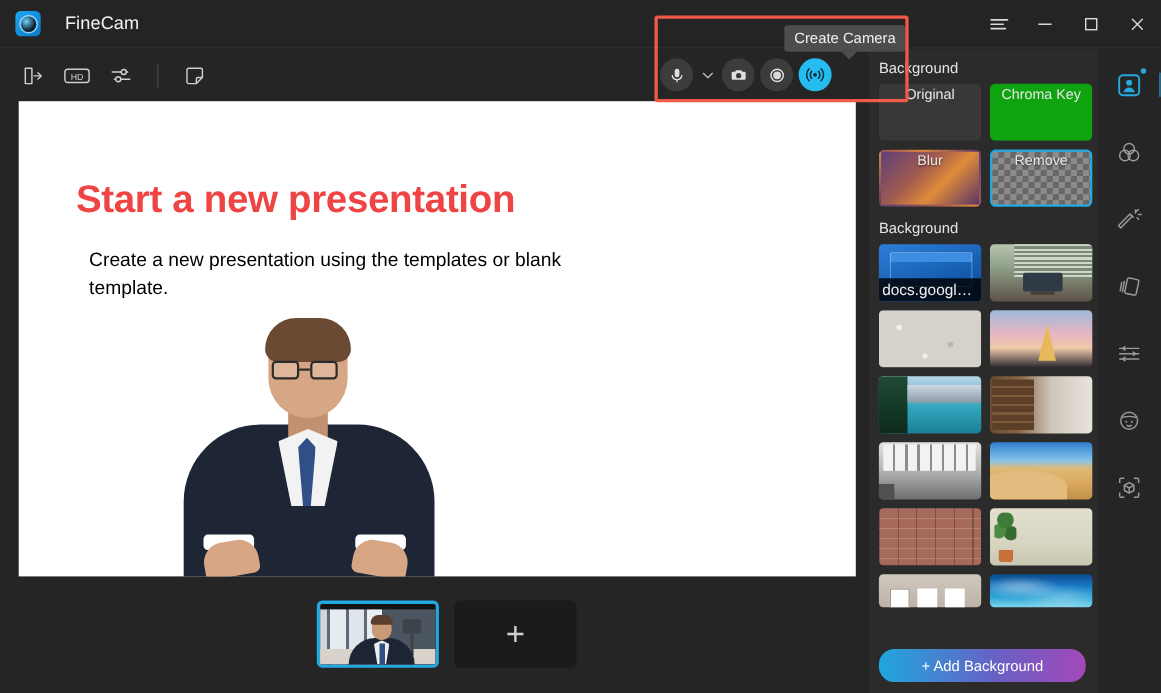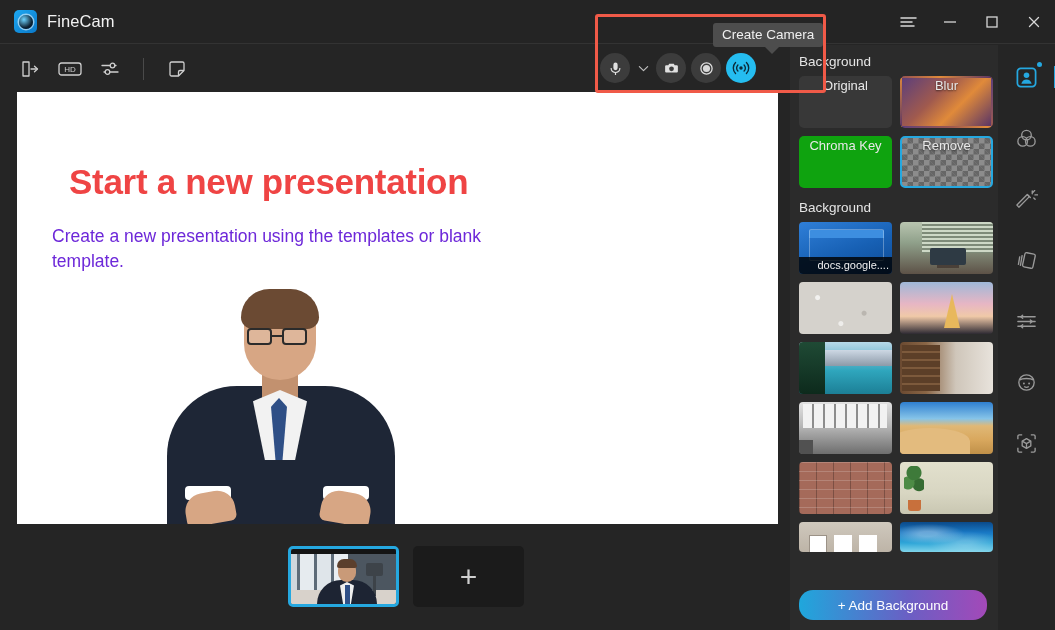--- a/index.html
+++ b/index.html
@@ -30,21 +30,21 @@
     background: linear-gradient(135deg,#1da8f2 0%, #0a78c8 100%);
     display: flex; align-items: center; justify-content: center;
     flex: none;
   }
   .logo-inner {
     width: 14px; height: 14px; border-radius: 50%;
     background: radial-gradient(circle at 35% 32%, #6fd4ff 0%, #0d2233 62%, #061019 100%);
     box-shadow: 0 0 0 1.5px rgba(255,255,255,.55);
   }
   .app-title {
-    margin-left: 10px;
+    margin-left: 22px;
     color: #f2f2f2;
     font-size: 16.5px;
     letter-spacing: .1px;
   }
   .win-controls {
     margin-left: auto; display: flex; align-items: center; height: 44px;
   }
   .win-btn {
     width: 42px; height: 44px;
     display: flex; align-items: center; justify-content: center;
@@ -128,23 +128,23 @@
     background: #ffffff;
     overflow: hidden;
   }
   .slide-title {
     position: absolute; left: 52px; top: 70px;
     color: #ef4444;
     font-size: 35px; font-weight: bold;
     letter-spacing: -.3px;
   }
   .slide-sub {
-    position: absolute; left: 35px; top: 132px;
+    position: absolute; left: 64px; top: 132px;
     width: 430px;
-    color: #6d28d9;
+    color: #000000;
     font-size: 17.5px;
     line-height: 1.45;
   }
   
   .presenter {
     position: absolute; left: 132px; bottom: 0; width: 260px; height: 230px;
   }
   .p-head {
     position: absolute; left: 95px; top: 0; width: 72px; height: 86px;
     background: #d7a684; border-radius: 36px 36px 40px 40px;
@@ -303,21 +303,21 @@
     margin-top: 2px;
   }
   .bg-tile {
     height: 52px; border-radius: 4px;
     overflow: hidden; position: relative; cursor: pointer;
     background: #3a3a3a;
   }
   .bg-tile .caption {
     position: absolute; left: 0; bottom: 0; width: 100%;
     background: rgba(0,0,0,.82);
-    color: #f0f0f0; font-size: 11px;
+    color: #f0f0f0; font-size: 14px;
     padding: 2px 3px 3px;
     text-align: right;
     white-space: nowrap; overflow: hidden; text-overflow: ellipsis;
   }
   
   .t-docs { background: linear-gradient(160deg,#2f7fd8 0%, #1760b4 55%, #0d4a95 100%); }
   .t-docs:before {
     content:""; position:absolute; left:10px; top:7px; width:73px; height:30px;
     border:1.5px solid rgba(255,255,255,.3); border-radius:2px;
     background: linear-gradient(#3d8ee0 0 8px, transparent 8px);
@@ -618,25 +618,25 @@
     </div>
     <div class="film-add">+</div>
   </div>
 
   <div class="rightpanel">
     <div class="panel-section-label">Background</div>
     <div class="mode-grid">
       <div class="mode-tile mode-original">
         <span class="lbl">Original</span>
       </div>
+      <div class="mode-tile mode-chroma">
+        <span class="lbl">Chroma Key</span>
+      </div>
       <div class="mode-tile mode-blur">
         <span class="lbl">Blur</span>
-      </div>
-      <div class="mode-tile mode-chroma">
-        <span class="lbl">Chroma Key</span>
       </div>
       <div class="mode-tile mode-remove">
         <span class="lbl">Remove</span>
       </div>
     </div>
 
     <div class="panel-section-label" style="margin-top:12px;">Background</div>
     <div class="bg-grid">
       <div class="bg-tile t-docs">
         <div class="caption">docs.google....</div>

